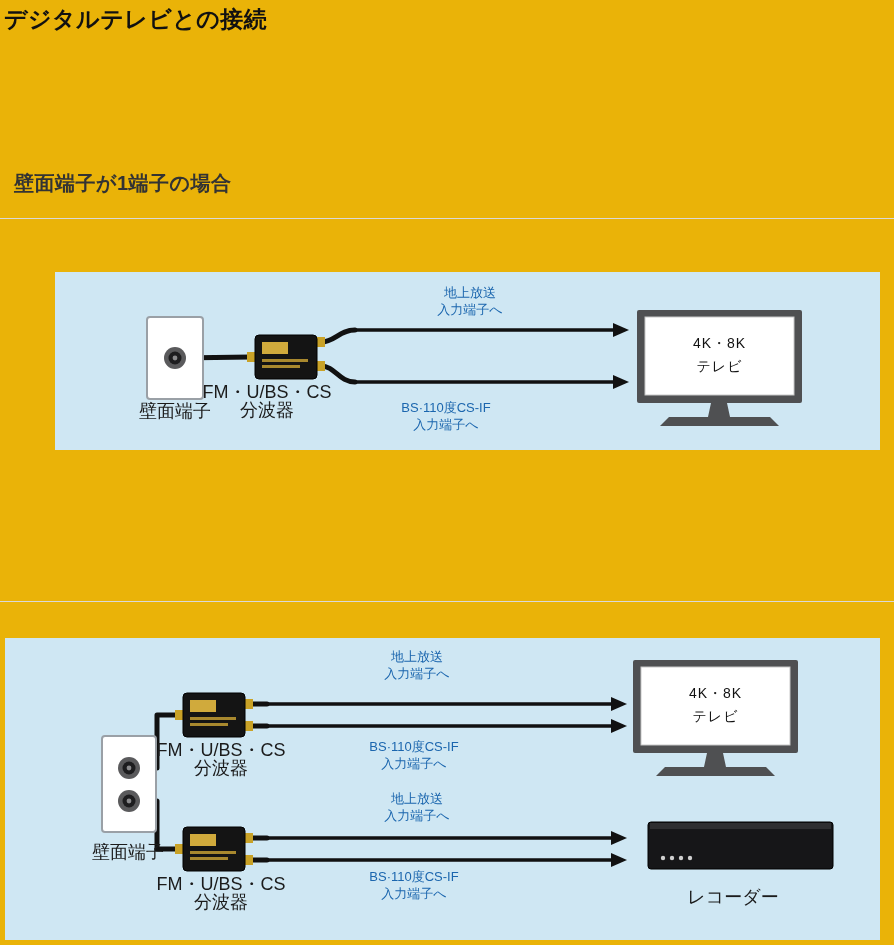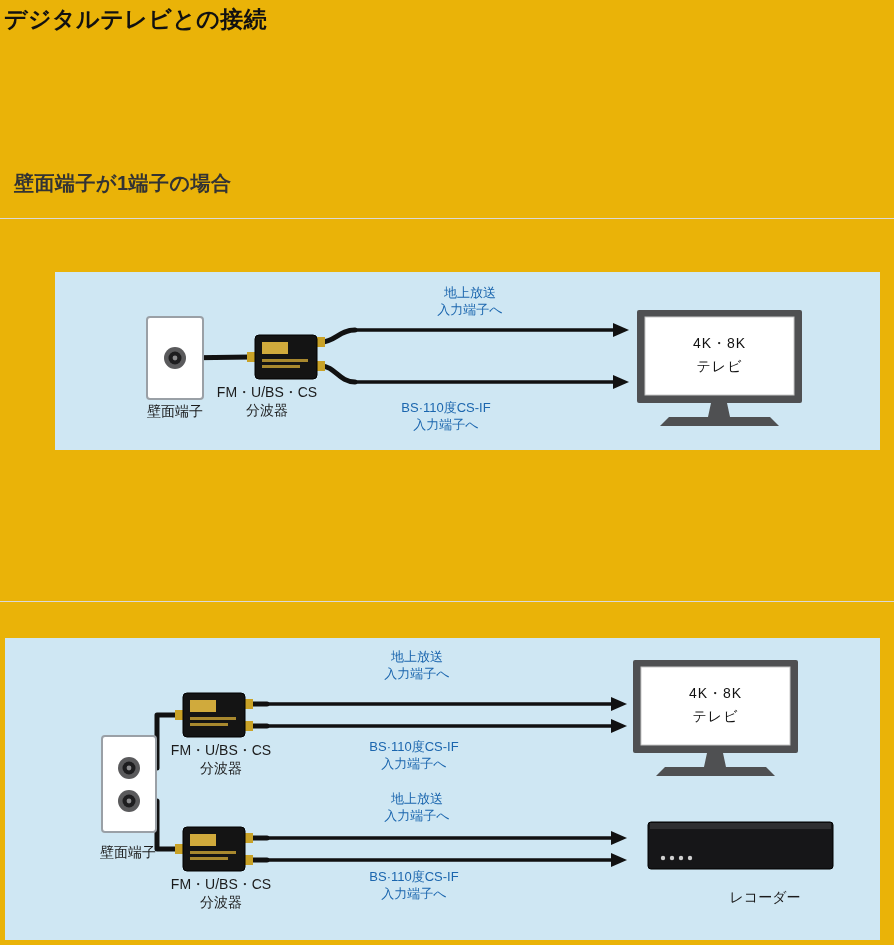--- a/index.html
+++ b/index.html
@@ -6,21 +6,21 @@
   html,body { background:#ffffff; }
   body { font-family:"Liberation Sans","DejaVu Sans",sans-serif; }
   .page { position:relative; width:894px; height:945px; background:#eab308; overflow:hidden; }
   .page-title { position:absolute; left:4px; top:4px; font-size:23px; font-weight:bold; color:#111111; letter-spacing:0.5px; }
   .page-subtitle { position:absolute; left:4px; top:78px; font-size:13px; color:#595959; }
   .section-heading { position:absolute; left:4px; font-size:20px; font-weight:bold; color:#333333; letter-spacing:0.5px;margin-left:10px; }
   .divider { position:absolute; left:0; width:894px; height:1px; background:#d9d9d9; }
   .diagram { position:absolute; background:#cfe7f3; }
   .diagram svg { position:absolute; left:0; top:0; display:block; }
   .lbl { position:absolute; text-align:center; white-space:pre-line; }
-  .lbl-dark { font-size:14px; line-height:18px; color:#1b1b1b; }
+  .lbl-dark { font-size:18px; line-height:18px; color:#1b1b1b; }
   .lbl-blue { font-size:13px; line-height:17px; color:#1b66ae; font-weight:normal; }
   .lbl-tv { font-size:14px; line-height:23px; color:#111111; letter-spacing:1px; }
 </style>
 </head>
 <body>
 
 <div class="page">
 
   <div class="page-title">デジタルテレビとの接続</div>
 
@@ -159,16 +159,16 @@
 入力端子へ</div>
 
     <div class="lbl lbl-dark" style="left:146px;top:103px;width:140px">FM・U/BS・CS
 分波器</div>
     <div class="lbl lbl-dark" style="left:146px;top:237px;width:140px">FM・U/BS・CS
 分波器</div>
     <div class="lbl lbl-dark" style="left:81px;top:205px;width:84px">壁面端子</div>
 
     <div class="lbl lbl-tv" style="left:636px;top:44px;width:149px">4K・8K
 テレビ</div>
-    <div class="lbl lbl-dark" style="left:700px;top:250px;width:120px">レコーダー</div>
+    <div class="lbl lbl-dark" style="left:668px;top:250px;width:120px">レコーダー</div>
   </div>
 
 </div>
 
 </body></html>

